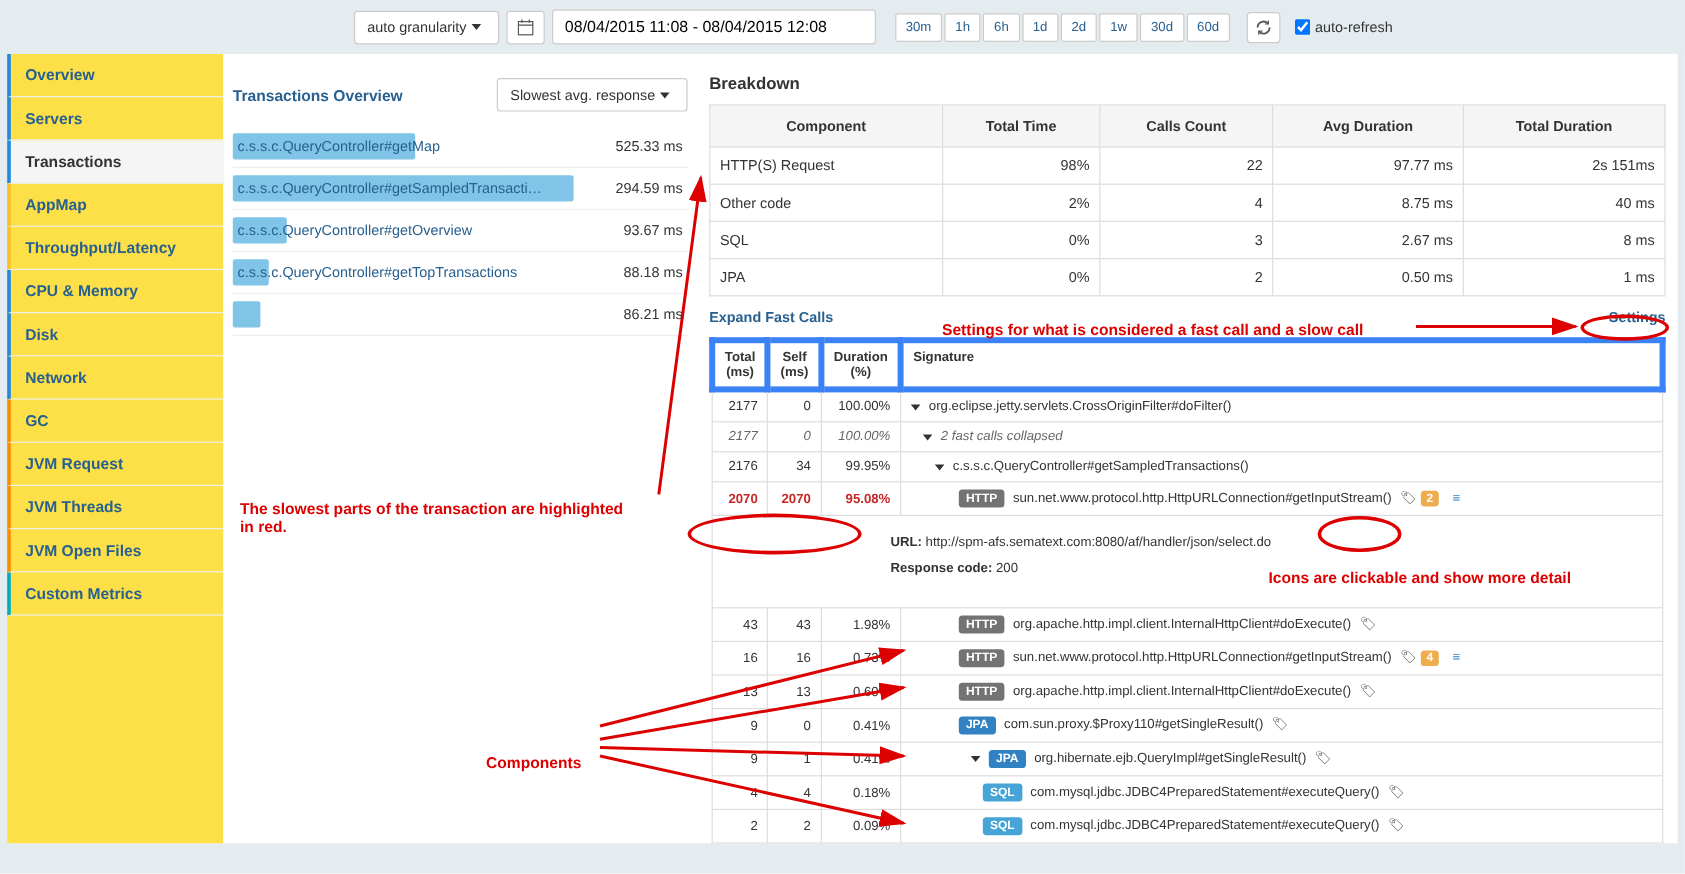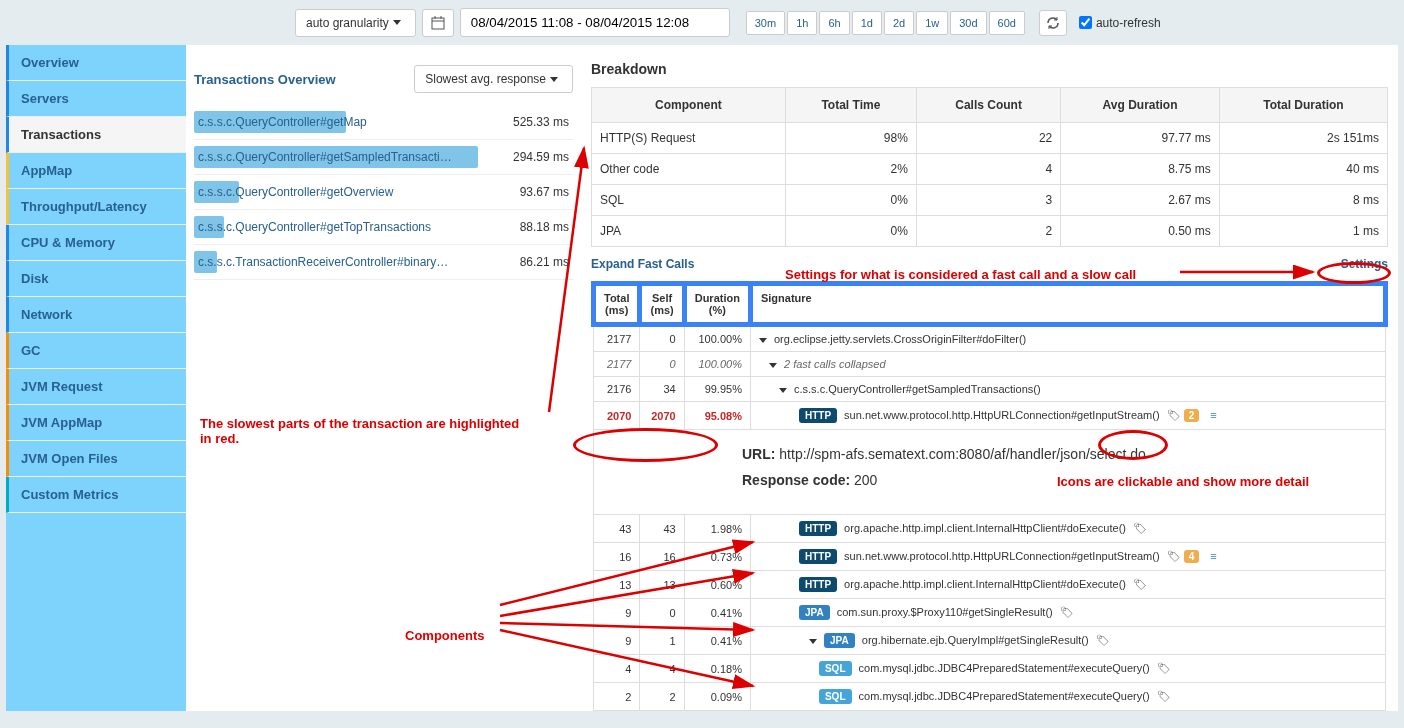--- a/index.html
+++ b/index.html
@@ -6,21 +6,21 @@
 body { font-family: Helvetica, Arial, sans-serif; font-size: 12px; background: #e4ecf0; color: #333; }
 .top-toolbar { display: flex; align-items: center; padding: 8px 10px 8px 295px; gap: 6px; background: #e4ecf0; }
 .dropdown { background: #fff; border: 1px solid #ccc; border-radius: 3px; padding: 6px 10px; display: flex; align-items: center; gap: 4px; cursor: pointer; }
 .cal-btn { background: #fff; border: 1px solid #ccc; border-radius: 3px; width: 32px; height: 28px; display: flex; align-items: center; justify-content: center; cursor: pointer; }
 .date-input { background: #fff; border: 1px solid #ccc; border-radius: 3px; padding: 6px 10px; width: 270px; }
 .range-btns { display: flex; gap: 2px; margin-left: 10px; }
 .range-btn { background: #fff; border: 1px solid #ccc; padding: 5px 8px; font-size: 11px; color: #286090; cursor: pointer; border-radius: 2px; }
 .refresh-btn { background: #fff; border: 1px solid #ccc; width: 28px; height: 26px; display: flex; align-items: center; justify-content: center; cursor: pointer; margin-left: 8px; border-radius: 3px; }
 .auto-refresh { display: flex; align-items: center; gap: 4px; margin-left: 6px; }
 .main { display: flex; background: #fff; margin: 0 6px; }
-.sidebar { width: 180px; background: #7dd3fc; }
+.sidebar { width: 180px; background: #fde047; }
 .side-item { padding: 10px 12px; border-bottom: 1px solid #eee; border-left: 3px solid transparent; cursor: pointer; }
 .side-item a { color: #286090; font-weight: bold; text-decoration: none; font-size: 13px; }
 .side-item.active a { color: #333; }
 .side-item.overview { border-left-color: #1e88e5; }
 .side-item.servers { border-left-color: #1e88e5; }
 .side-item.active { border-left-color: #1e88e5; background: #f5f5f5; }
 .side-item.appmap { border-left-color: #fbc02d; }
 .side-item.tl { border-left-color: #fbc02d; }
 .side-item.cpu { border-left-color: #1e88e5; }
 .side-item.disk { border-left-color: #1e88e5; }
@@ -47,28 +47,28 @@
 .expand-row a { color: #286090; font-weight: bold; text-decoration: none; }
 .settings-link { margin-left: auto; color: #286090; font-weight: bold; text-decoration: none; }
 .calls-table { width: 100%; border-collapse: collapse; }
 .calls-table th { border: 5px solid #3b82f6; padding: 6px 8px; font-size: 11px; text-align: left; vertical-align: top; }
 .calls-table th.num { text-align: center; }
 .calls-table td { border: 1px solid #ddd; padding: 6px 8px; font-size: 11px; text-align: right; }
 .calls-table td.sig { text-align: left; }
 .slow { color: #c62828; font-weight: bold; }
 .italic { font-style: italic; color: #666; }
 .badge { display: inline-block; padding: 2px 6px; border-radius: 3px; color: #fff; font-weight: bold; font-size: 10px; margin-right: 4px; }
-.badge.http { background: #0c4a6e; }
+.badge.http { background: #737373; }
 .badge.jpa { background: #3282c3; }
 .badge.sql { background: #46a5d6; }
 .badge.count { background: #f0ad4e; padding: 1px 5px; }
 .tag-icon { color: #555; margin-left: 4px; cursor: pointer; }
 .lines-icon { color: #3282c3; margin-left: 4px; cursor: pointer; }
 .caret { display: inline-block; width: 0; height: 0; border-left: 4px solid transparent; border-right: 4px solid transparent; border-top: 5px solid #333; margin-right: 4px; vertical-align: middle; }
-.detail-block { border: 1px solid #ddd; border-top: none; padding: 10px 10px 10px 140px; font-size: 14px; }
+.detail-block { border: 1px solid #ddd; border-top: none; padding: 10px 10px 10px 140px; font-size: 11px; }
 .detail-block div { margin-bottom: 10px; }
 .annot { position: absolute; color: #d00; font-weight: bold; font-size: 13px; pointer-events: none; }
 .circle-annot { position: absolute; border: 3px solid #d00; border-radius: 50%; pointer-events: none; }
 .page-wrap { position: relative; }
 svg.arrows { position: absolute; top: 0; left: 0; pointer-events: none; }
 </style>
 </head>
 <body>
 
 <div class="page-wrap">
@@ -114,21 +114,21 @@
       <div class="side-item overview"><a>Overview</a></div>
       <div class="side-item servers"><a>Servers</a></div>
       <div class="side-item active"><a>Transactions</a></div>
       <div class="side-item appmap"><a>AppMap</a></div>
       <div class="side-item tl"><a>Throughput/Latency</a></div>
       <div class="side-item cpu"><a>CPU &amp; Memory</a></div>
       <div class="side-item disk"><a>Disk</a></div>
       <div class="side-item network"><a>Network</a></div>
       <div class="side-item gc"><a>GC</a></div>
       <div class="side-item jvmm"><a>JVM Request</a></div>
-      <div class="side-item jvmt"><a>JVM AppMap</a></div>
+      <div class="side-item jvmt"><a>JVM Threads</a></div>
       <div class="side-item jvmo"><a>JVM Open Files</a></div>
       <div class="side-item custom"><a>Custom Metrics</a></div>
     </div>
 
     <div class="middle">
       <div class="trans-head">
         <h3>Transactions Overview</h3>
         <div class="dropdown">
           <span>Slowest avg. response</span>
           <span class="caret"></span>
@@ -150,21 +150,20 @@
     <span class="trans-name">c.s.s.c.QueryController#getOverview</span>
     <span class="trans-ms">93.67 ms</span>
           </div>
           <div class="trans-row">
             <div class="trans-bar" style="width:8%"></div>
     <span class="trans-name">c.s.s.c.QueryController#getTopTransactions</span>
     <span class="trans-ms">88.18 ms</span>
           </div>
           <div class="trans-row">
             <div class="trans-bar" style="width:6%"></div>
-    <span class="trans-name">c.s.s.c.TransactionReceiverController#binary…</span>
     <span class="trans-ms">86.21 ms</span>
           </div>
         </div>
     </div>
 
     <div class="right">
       <h3>Breakdown</h3>
       <table class="bd-table">
         <thead>
             <tr>

